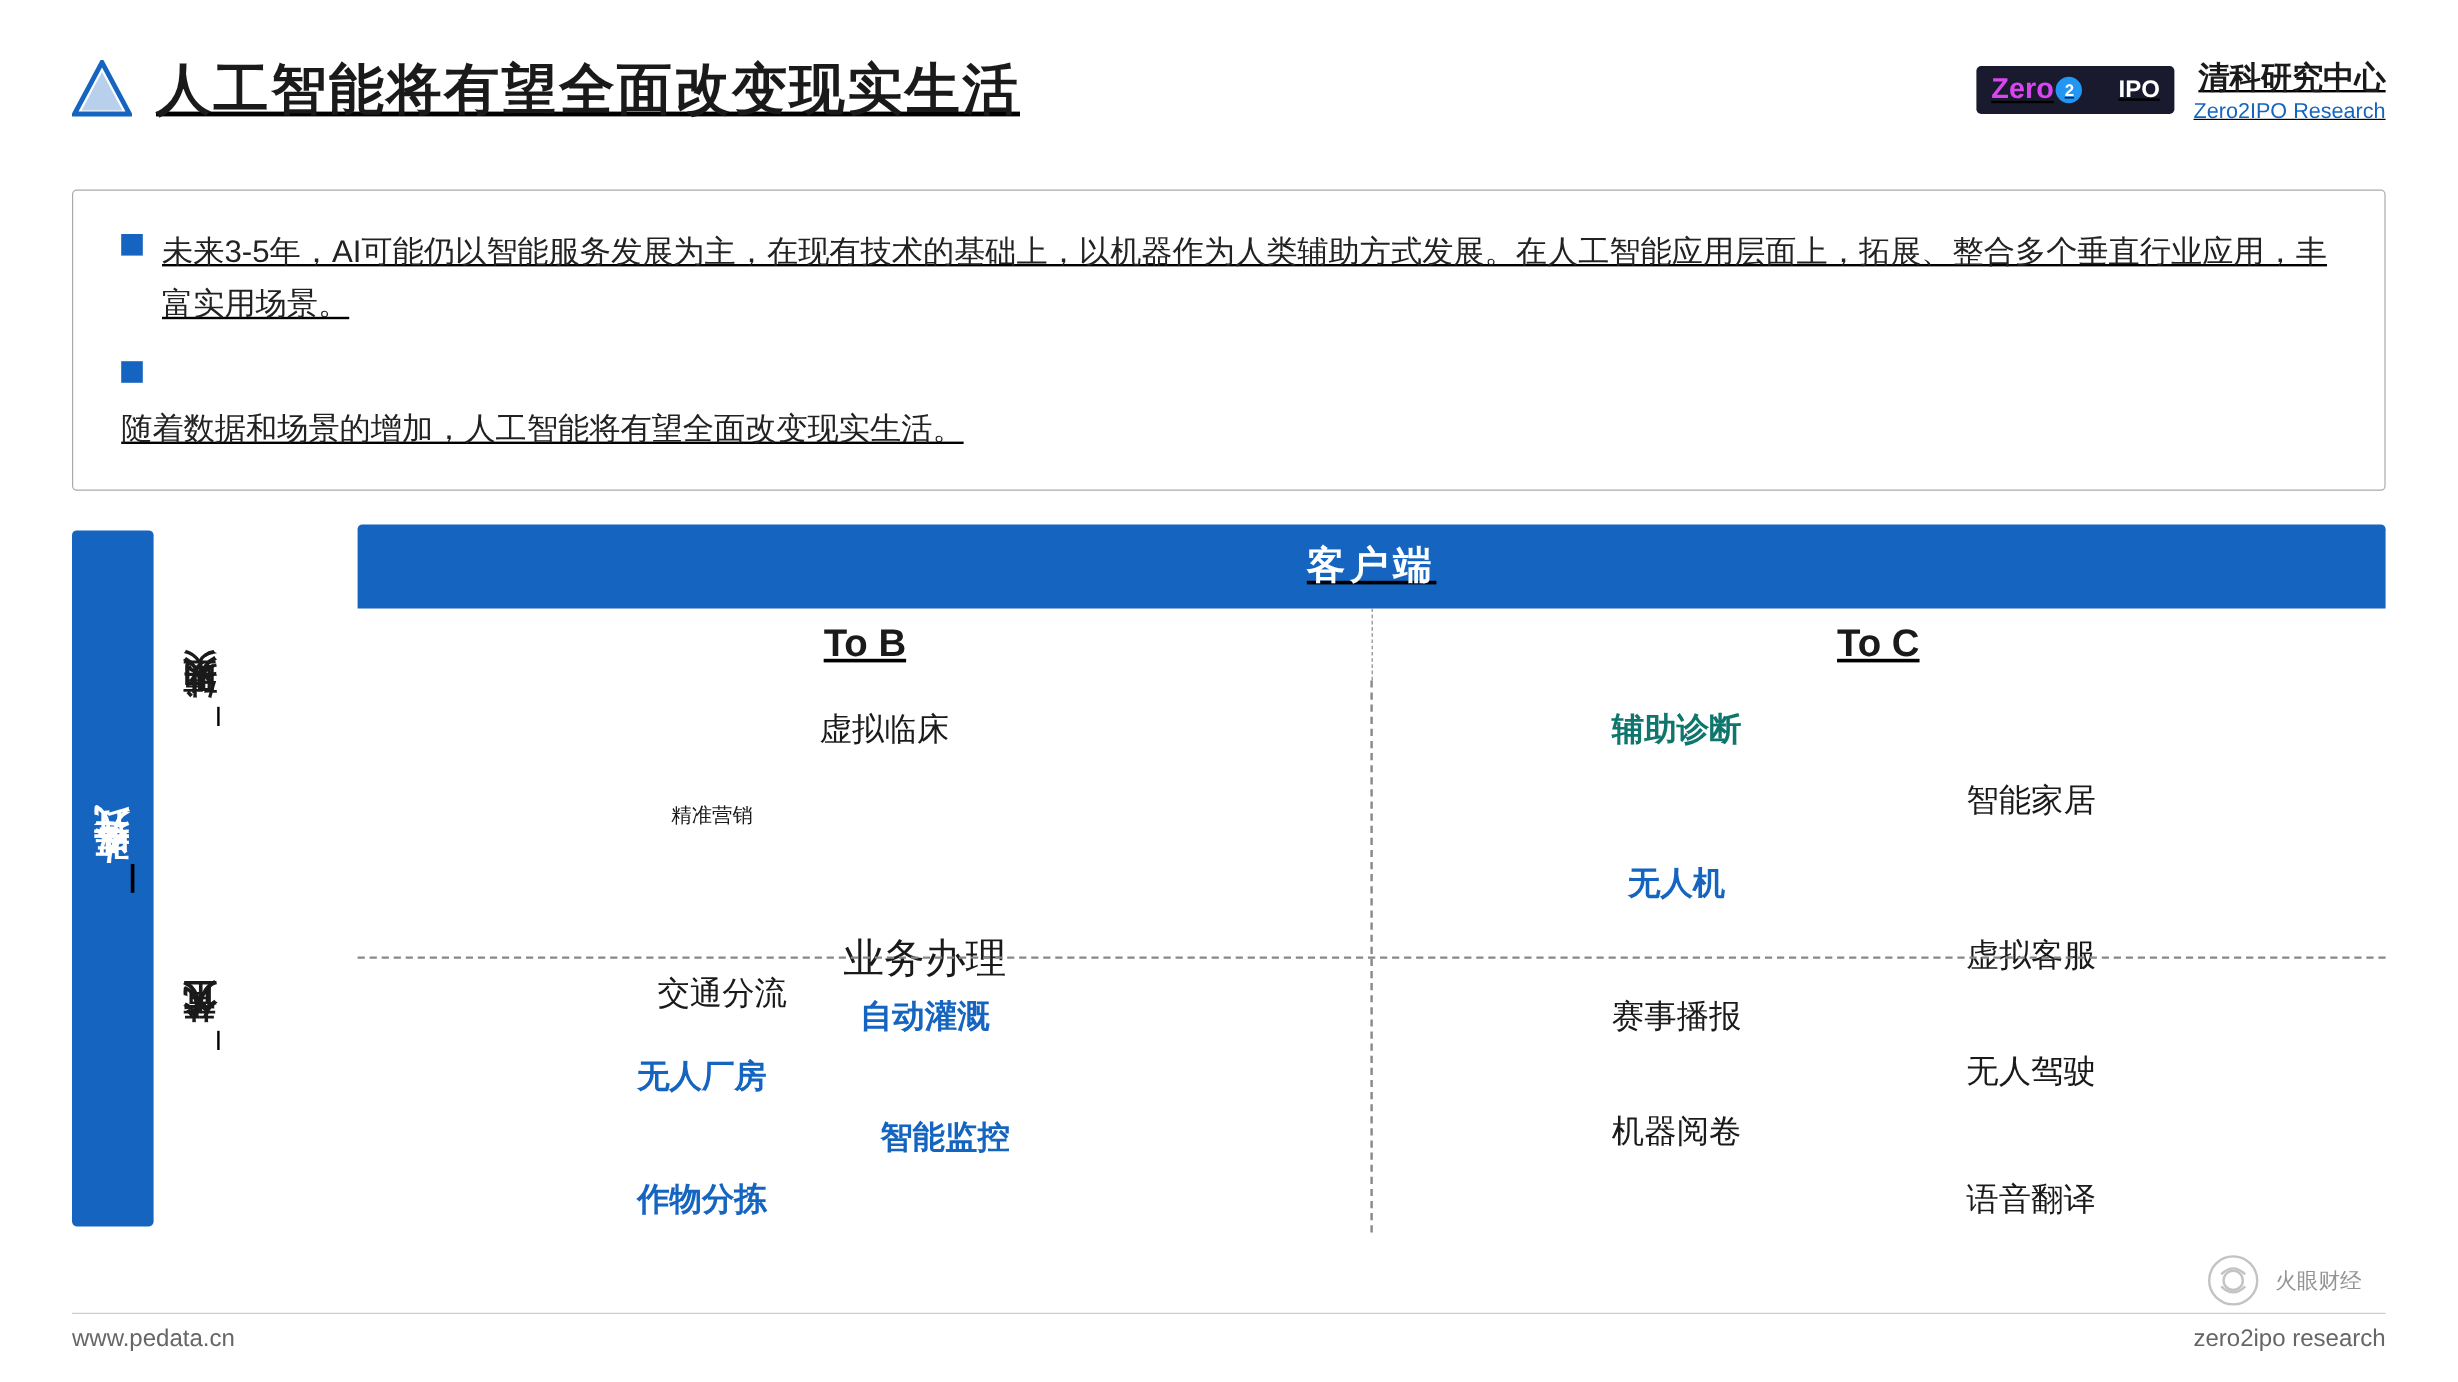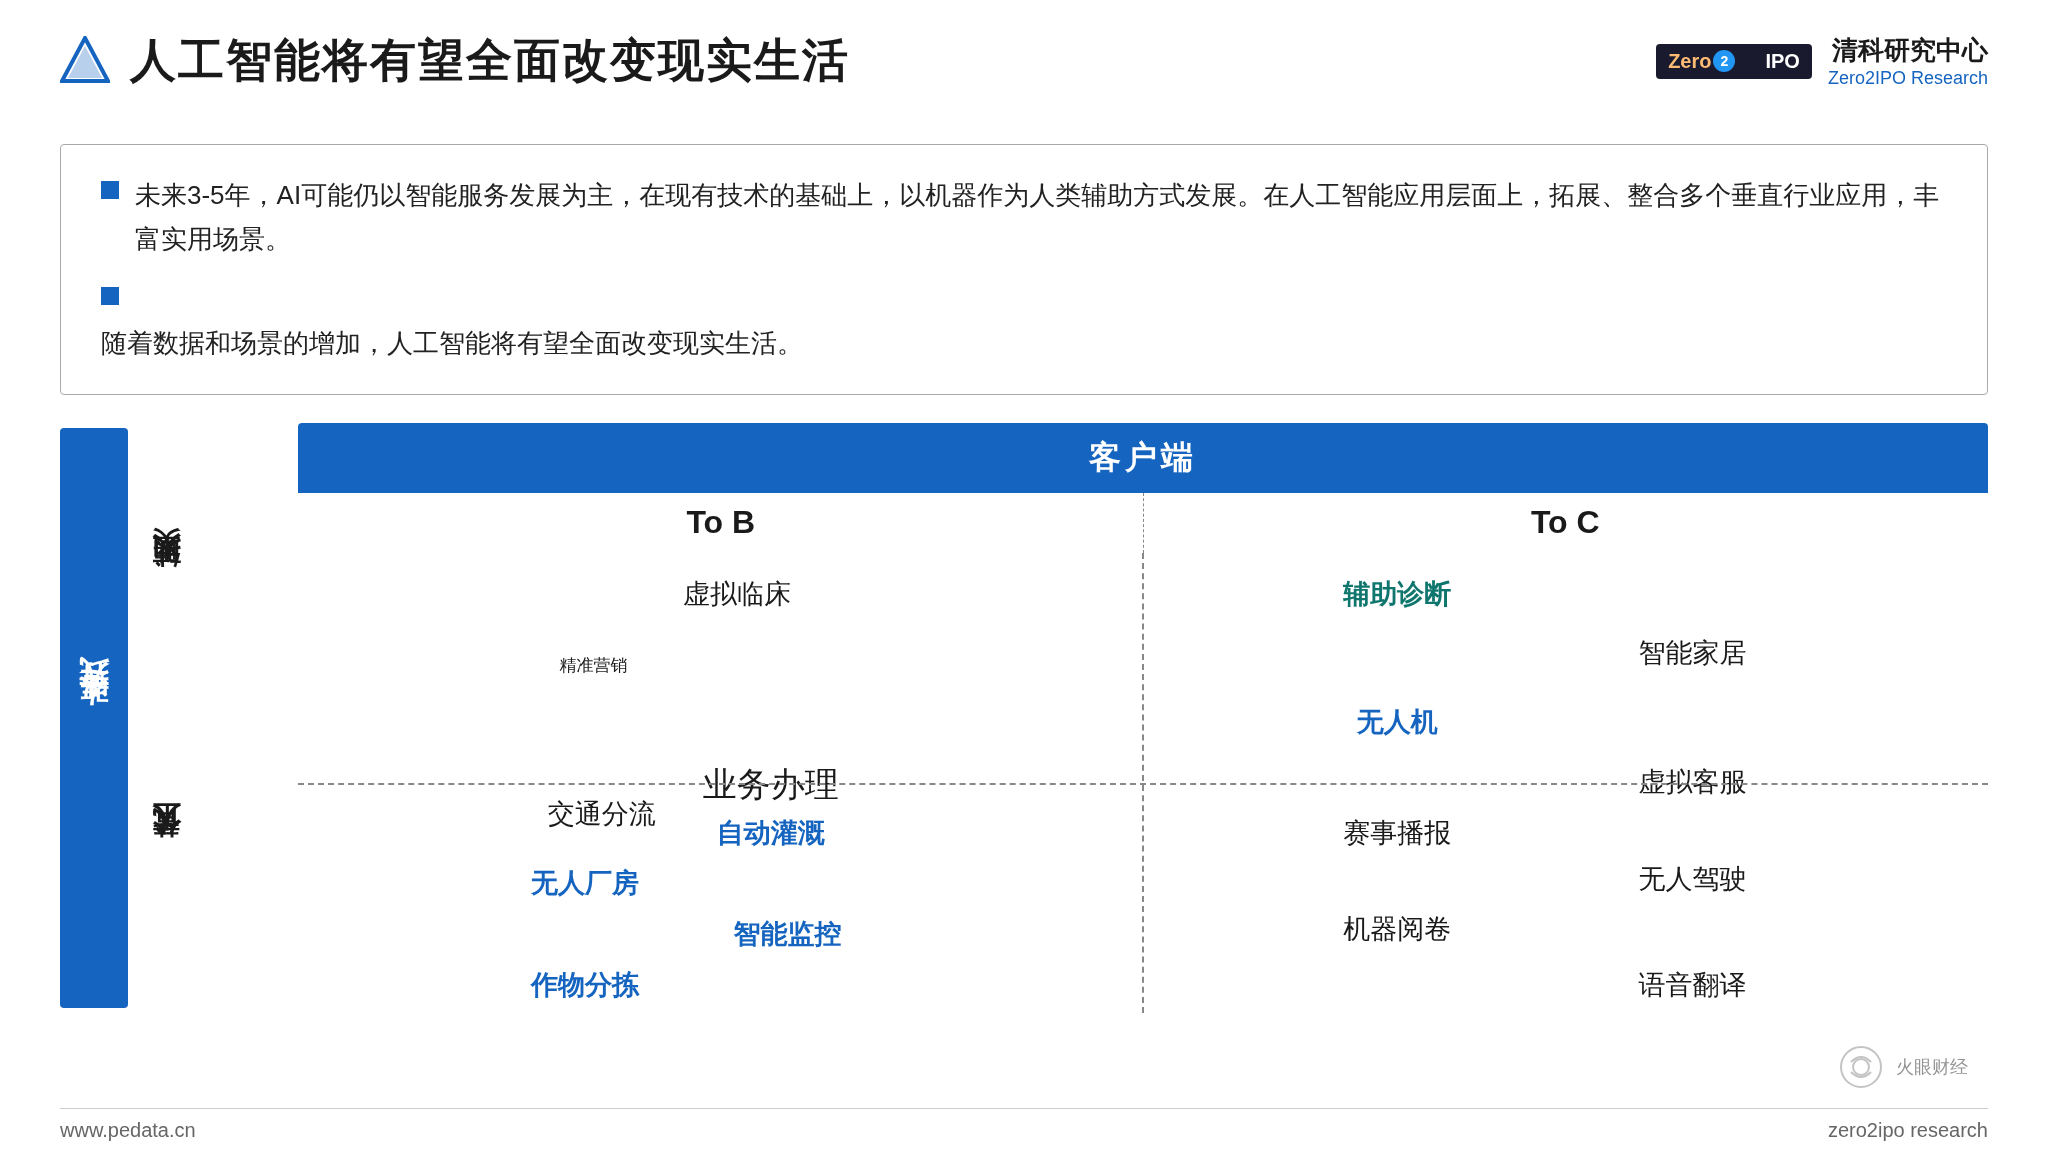--- a/index.html
+++ b/index.html
@@ -9,22 +9,23 @@
       background: #ffffff;
       font-family: "Microsoft YaHei", "PingFang SC", "SimHei", sans-serif;
       position: relative;
       overflow: hidden;
     }
 
     .page-container {
       width: 2048px;
       height: 1152px;
       background: #ffffff;
-      padding: 0 60px;
+      padding: 14px 60px;
       position: relative;
+      text-decoration: underline;
     }
 
     
     .header {
       display: flex;
       align-items: center;
       justify-content: space-between;
       padding: 30px 0 20px 0;
       border-bottom: none;
     }
@@ -56,22 +57,22 @@
     .zero2ipo-logo {
       background: #1a1a2e;
       border-radius: 4px;
       padding: 6px 12px;
       display: flex;
       align-items: center;
       gap: 2px;
     }
 
     .zero2ipo-logo .logo-zero {
-      color: #fdba74;
-      font-size: 20px;
+      color: #d946ef;
+      font-size: 24px;
       font-weight: bold;
     }
 
     .zero2ipo-logo .logo-2 {
       color: #2196F3;
       font-size: 18px;
       font-weight: bold;
       background: #2196F3;
       color: white;
       border-radius: 50%;
@@ -237,21 +238,21 @@
       color: #1a1a1a;
     }
 
     .col-header.left {
       border-right: 1px dashed #888888;
     }
 
     
     .footer {
       position: absolute;
-      bottom: 10px;
+      bottom: 24px;
       left: 60px;
       right: 60px;
       display: flex;
       justify-content: space-between;
       align-items: flex-end;
       border-top: 1px solid #cccccc;
       padding-top: 10px;
       margin-top: 29px;
     }
 

